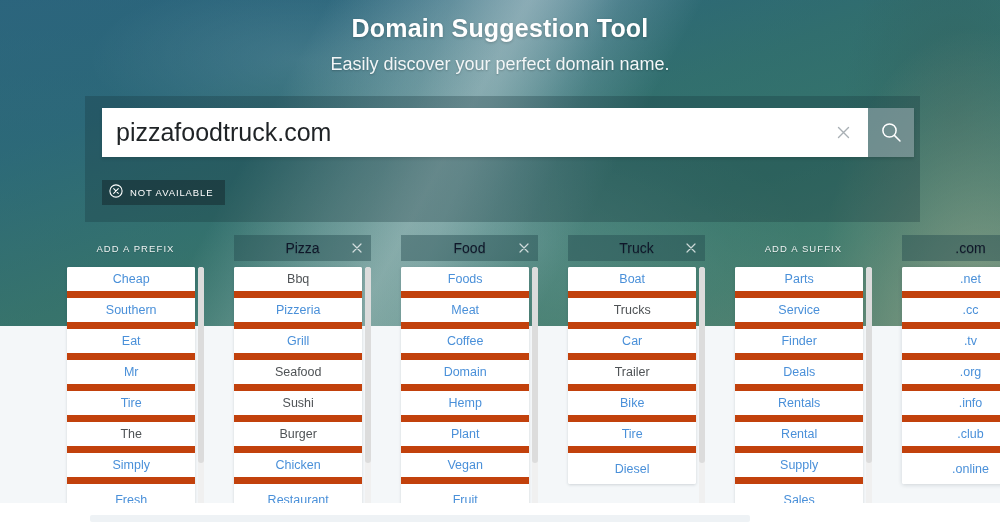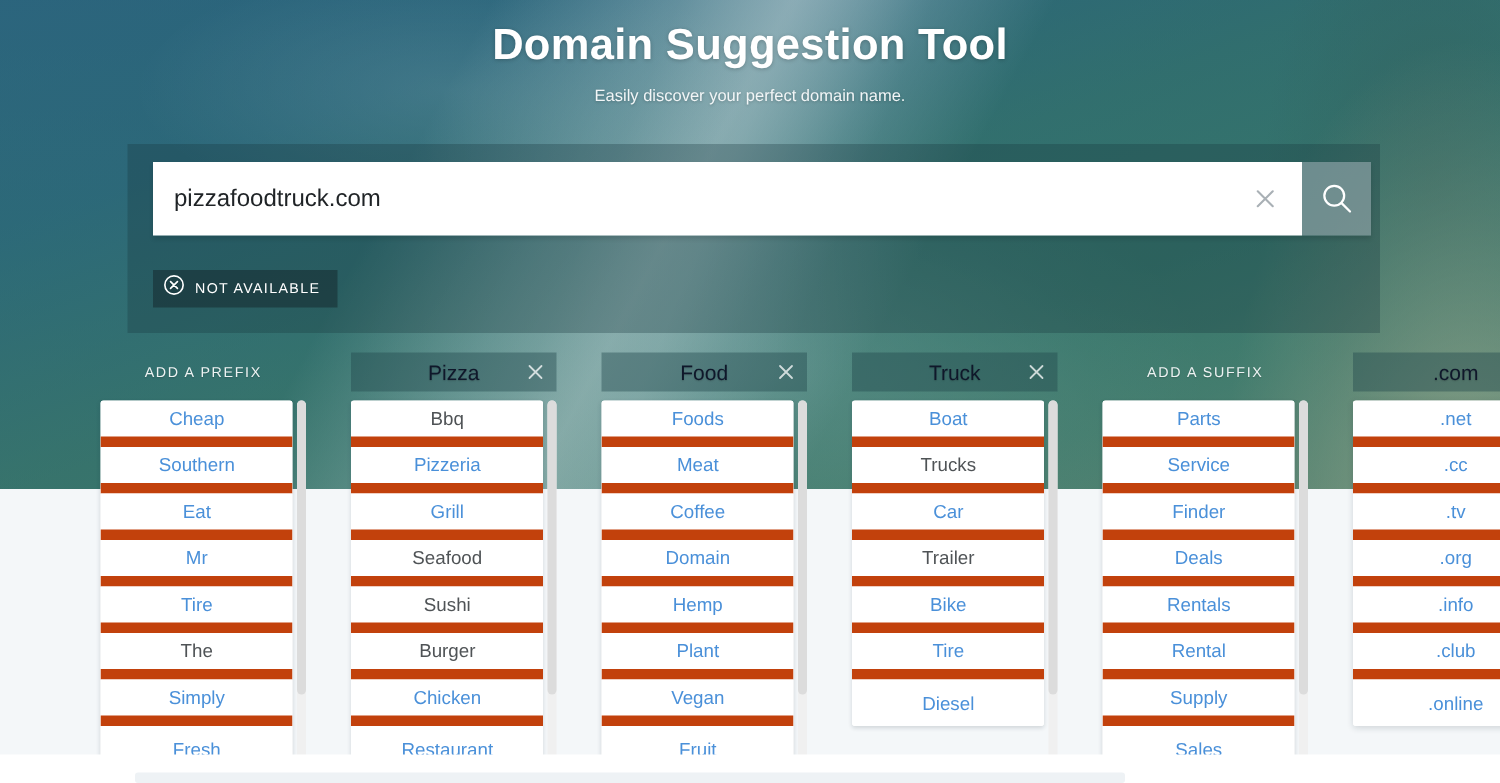--- a/index.html
+++ b/index.html
@@ -58,29 +58,29 @@
   
   .hero-head {
     position: absolute;
     left: 0; top: 0;
     width: 1000px;
     text-align: center;
     z-index: 5;
   }
   .page-title {
     margin-top: 14px;
-    font-size: 29px;
+    font-size: 25px;
     font-weight: bold;
     color: #ffffff;
     letter-spacing: 0.2px;
     text-shadow: 0 1px 3px rgba(0,0,0,0.22);
   }
   .page-subtitle {
     margin-top: 11px;
-    font-size: 11px;
+    font-size: 18px;
     color: #f2f6f7;
     font-weight: normal;
     text-shadow: 0 1px 2px rgba(0,0,0,0.22);
   }
 
   
   .search-panel {
     position: absolute;
     left: 85px;
     top: 96px;
@@ -101,21 +101,21 @@
   .search-field {
     position: relative;
     flex: 1 1 auto;
     background: #ffffff;
     display: flex;
     align-items: center;
     padding: 0 8px 0 14px;
   }
   .search-value {
     flex: 1 1 auto;
-    font-size: 16px;
+    font-size: 25px;
     color: #1f2326;
     line-height: 1;
     white-space: nowrap;
     overflow: hidden;
   }
   .clear-btn {
     width: 34px;
     height: 34px;
     flex: 0 0 34px;
     display: flex;

